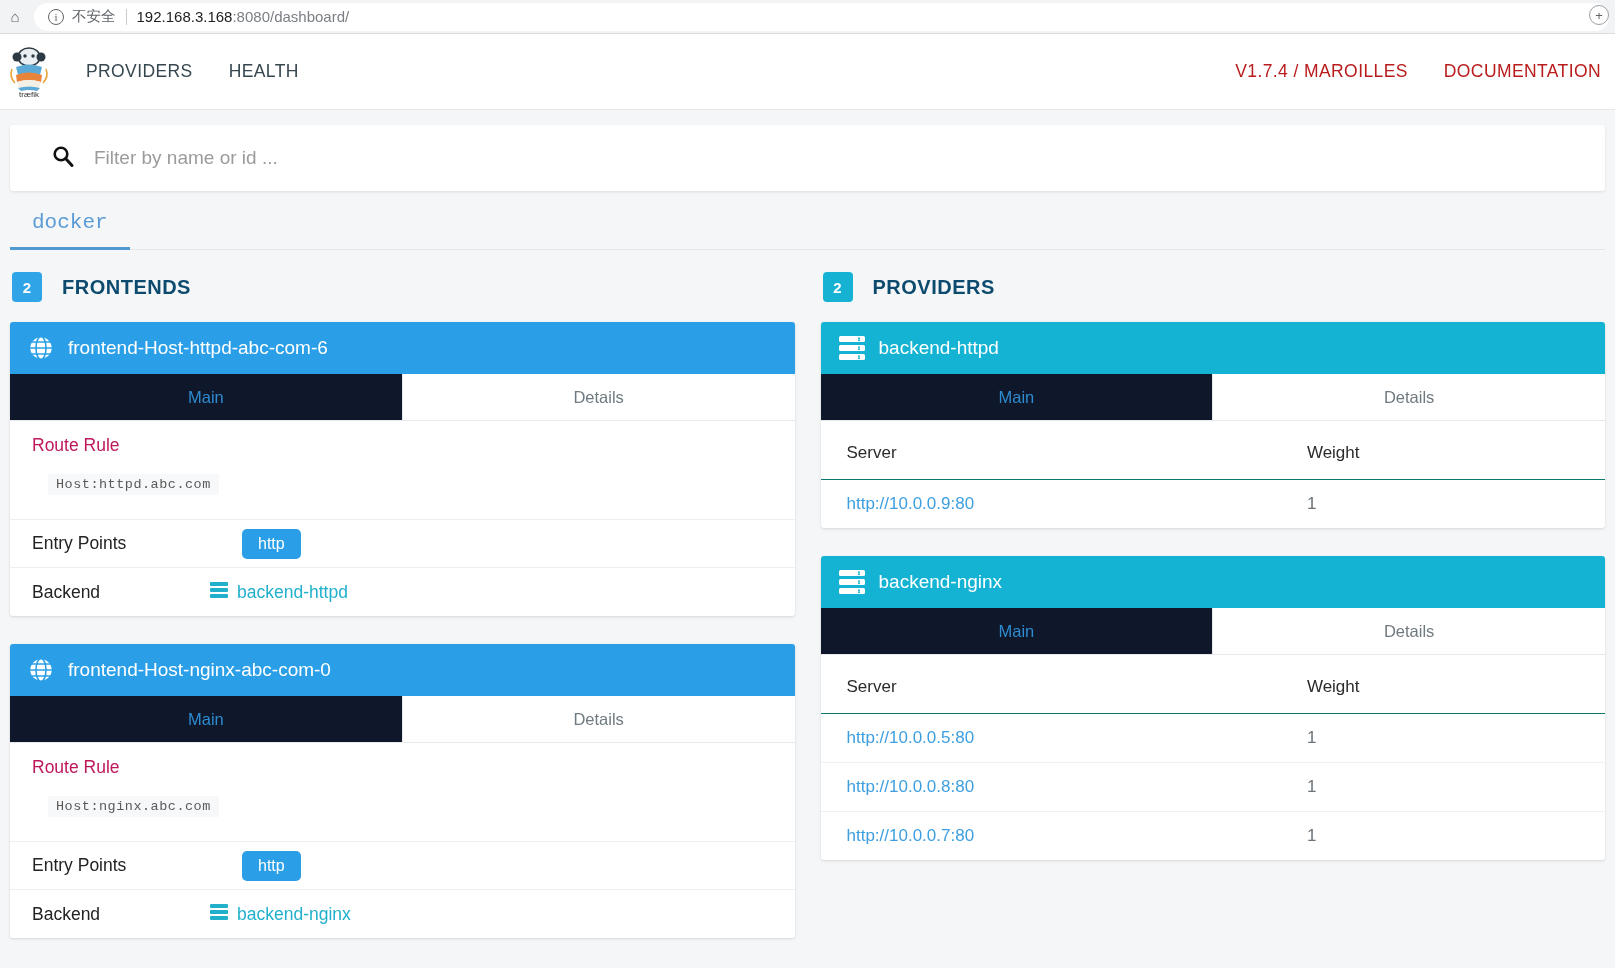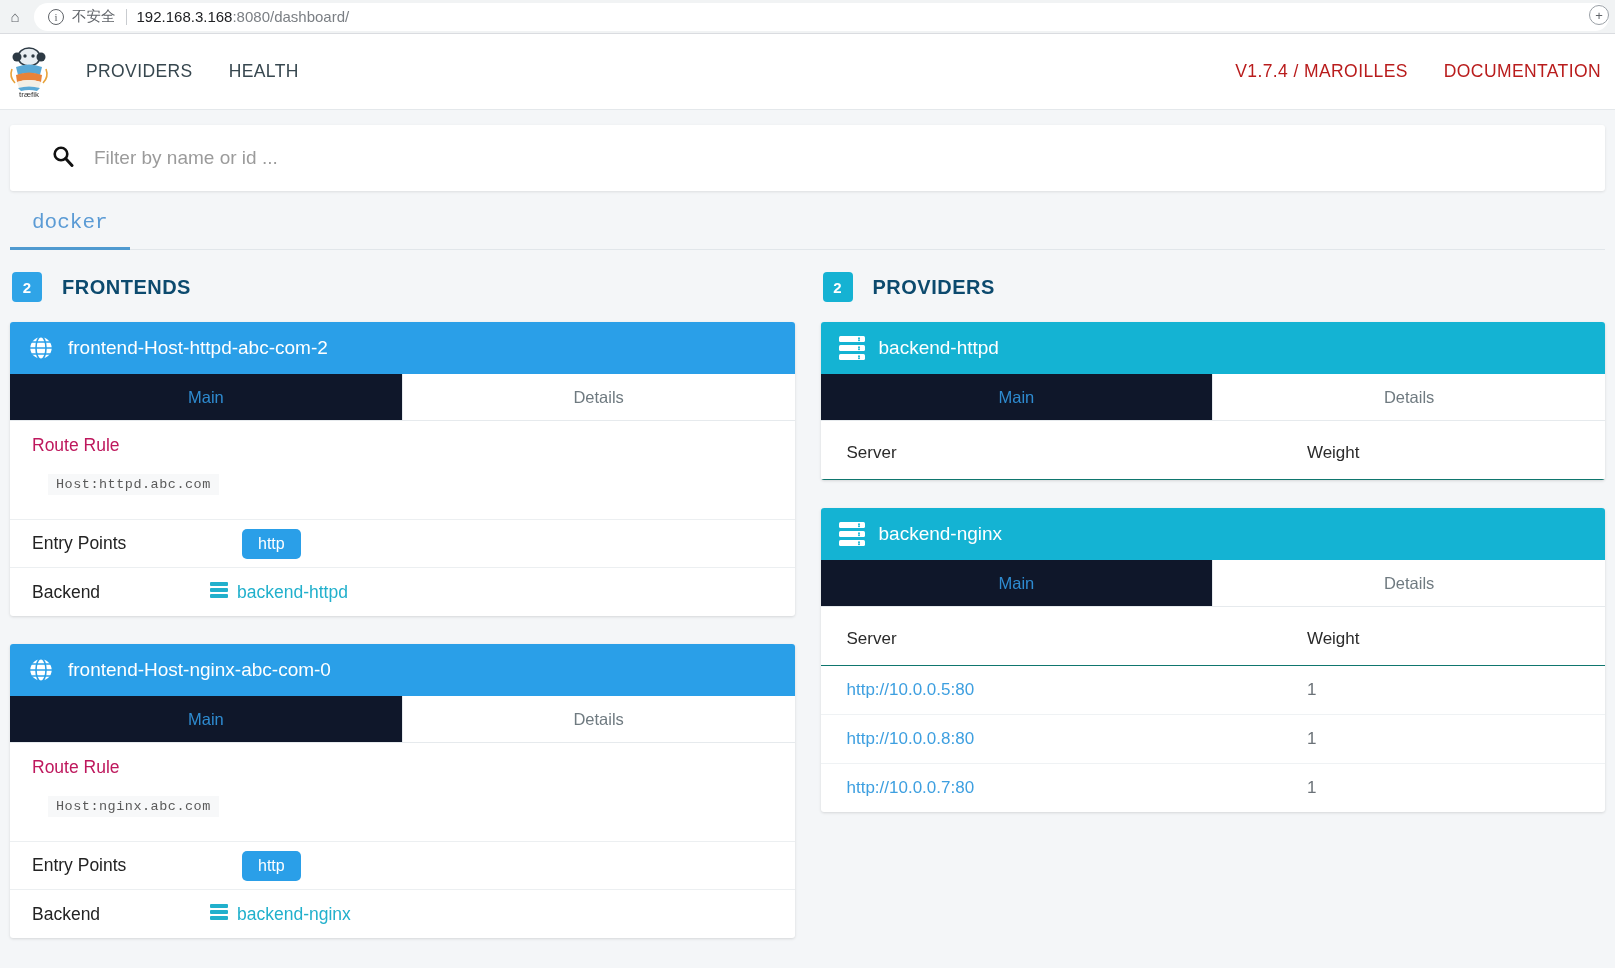--- a/index.html
+++ b/index.html
@@ -353,21 +353,21 @@
         <span class="hdr-icon">
           <svg width="26" height="26" viewBox="0 0 26 26">
             <circle cx="13" cy="13" r="11.5" fill="#ffffff"></circle>
             <circle cx="13" cy="13" r="11.5" fill="none" stroke="#2a9fe8" stroke-width="1.6"></circle>
             <ellipse cx="13" cy="13" rx="5" ry="11.5" fill="none" stroke="#2a9fe8" stroke-width="1.6"></ellipse>
             <line x1="1.5" y1="13" x2="24.5" y2="13" stroke="#2a9fe8" stroke-width="1.6"></line>
             <line x1="3.5" y1="7" x2="22.5" y2="7" stroke="#2a9fe8" stroke-width="1.4"></line>
             <line x1="3.5" y1="19" x2="22.5" y2="19" stroke="#2a9fe8" stroke-width="1.4"></line>
           </svg>
         </span>
-        <span class="title">frontend-Host-httpd-abc-com-2</span>
+        <span class="title">frontend-Host-httpd-abc-com-6</span>
       </div>
       <div class="tabs">
         <div class="tab active">Main</div>
         <div class="tab inactive">Details</div>
       </div>
       <div class="rule-block">
         <div class="rule-label">Route Rule</div>
         <span class="rule-code">Host:httpd.abc.com</span>
       </div>
       <div class="row">
@@ -467,20 +467,24 @@
         <div class="tab inactive">Details</div>
       </div>
       <table class="btable">
         <thead>
           <tr>
             <th>Server</th>
             <th class="w">Weight</th>
           </tr>
         </thead>
         <tbody>
+          <tr>
+            <td><a class="srv-link">http://10.0.0.9:80</a></td>
+            <td class="w">1</td>
+          </tr>
         </tbody>
       </table>
     </div>
 
     <div class="card">
       <div class="card-header hdr-backend">
         <span class="hdr-icon">
           <svg width="26" height="24" viewBox="0 0 26 24">
             <rect x="0" y="0" width="26" height="6" rx="1.5" fill="#ffffff"></rect>
             <rect x="0" y="9" width="26" height="6" rx="1.5" fill="#ffffff"></rect>

